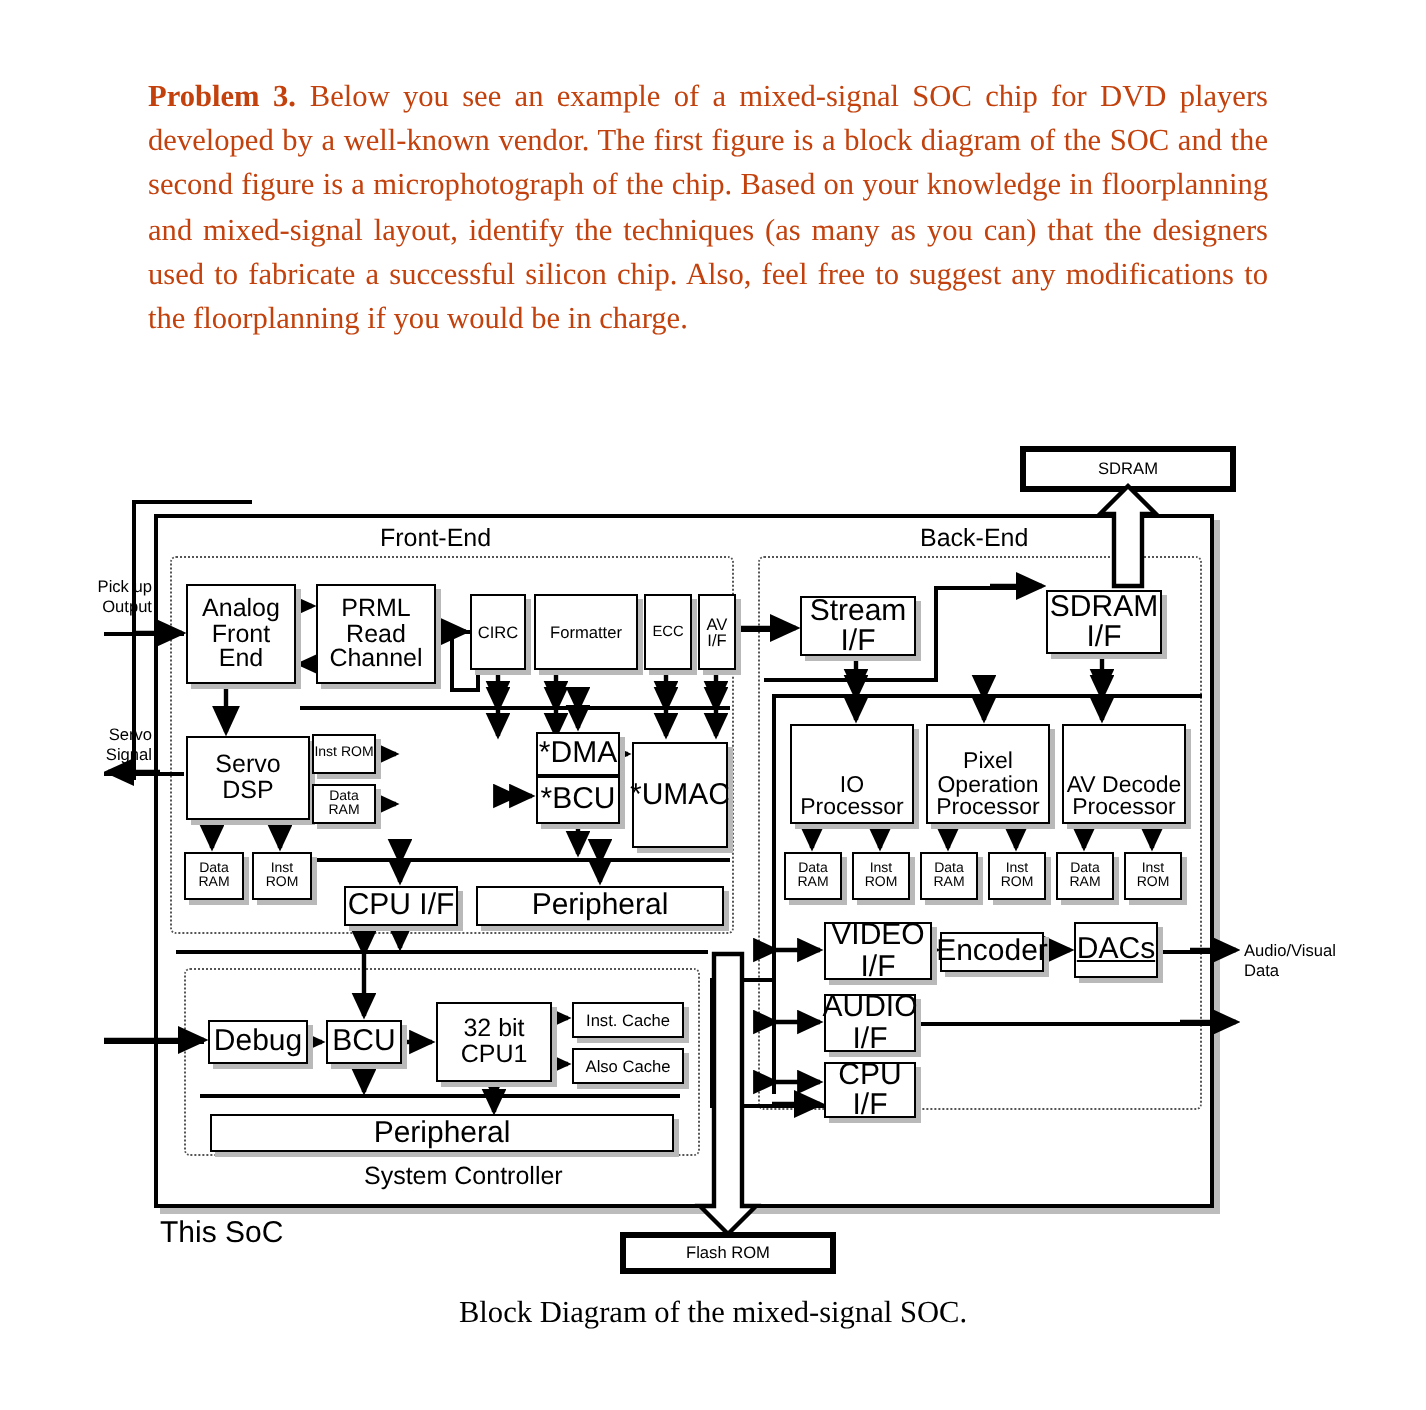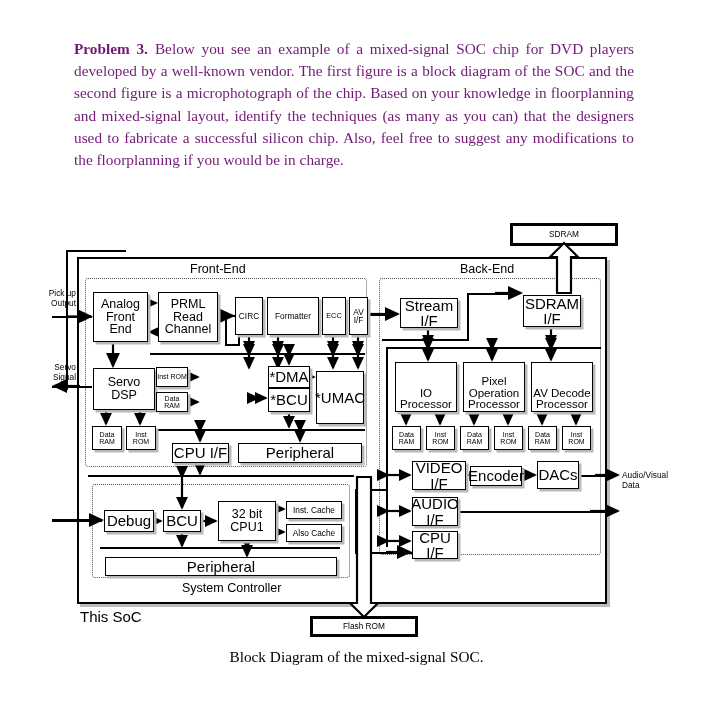--- a/index.html
+++ b/index.html
@@ -13,21 +13,21 @@
   }
   
   #problem{
     position:absolute;
     left:74px; top:38px; width:560px;
     font-family:"Liberation Serif", serif;
     font-size:15.3px;
     line-height:1.45;
     text-align:justify;
     text-justify:inter-word;
-    color:#701a75;
+    color:#c2410c;
   }
   #problem b{font-weight:bold;}
   #problem .gap{display:inline-block;width:7px;}
 
   
   #figure{
     position:absolute;
     left:0; top:205px;
     width:713px; height:440px;
   }
@@ -261,21 +261,21 @@
 
   <div class="bx sh f11" style="left:412px;top:256px;width:54px;height:29px;">
     <span>VIDEO
 I/F</span>
     </div>
 
   <div class="bx sh f11" style="left:470px;top:261px;width:52px;height:20px;">
     <span>Encoder</span>
     </div>
 
-  <div class="bx sh f11" style="left:537px;top:256px;width:42px;height:28px;">
+  <div class="bx sh f11" style="left:537px;top:256px;width:42px;height:28px;text-decoration:underline;">
     <span>DACs</span>
     </div>
 
   <div class="bx sh f11" style="left:412px;top:292px;width:46px;height:29px;">
     <span>AUDIO
 I/F</span>
     </div>
 
   <div class="bx sh f11" style="left:412px;top:326px;width:46px;height:28px;">
     <span>CPU

